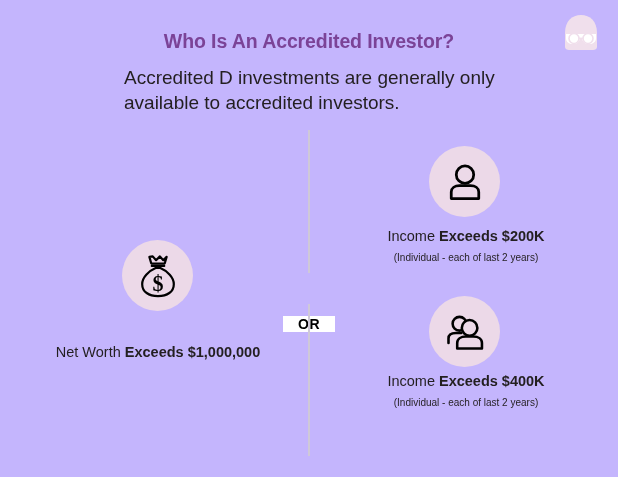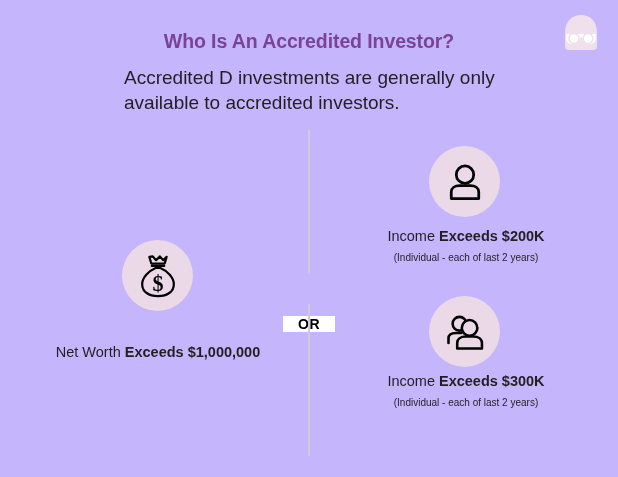--- a/index.html
+++ b/index.html
@@ -171,17 +171,17 @@
     <svg viewBox="0 0 48 48" width="44" height="44" aria-hidden="true">
       <g fill="none" stroke="#000000" stroke-width="2.8" stroke-linejoin="round" stroke-linecap="round">
         <circle cx="18" cy="15" r="7.5"></circle>
         <path d="M6 36 L6 31 C6 27 9.5 25 14 25 L20 25"></path>
         <circle cx="29" cy="19.5" r="8.5" fill="#ecd9e8"></circle>
         <path d="M15.5 42 L15.5 36 C15.5 31.5 19.5 29 25 29 L33 29 C38.5 29 42.5 31.5 42.5 36 L42.5 42 Z" fill="#ecd9e8"></path>
       </g>
     </svg>
   </div>
   <div class="caption cap-income2">
-    <span class="line"><span>Income </span><b>Exceeds $300K</b></span>
+    <span class="line"><span>Income </span><b>Exceeds $400K</b></span>
     <span class="line cap-sub">(Individual - each of last 2 years)</span>
   </div>
 
 </div>
 
 </body></html>

